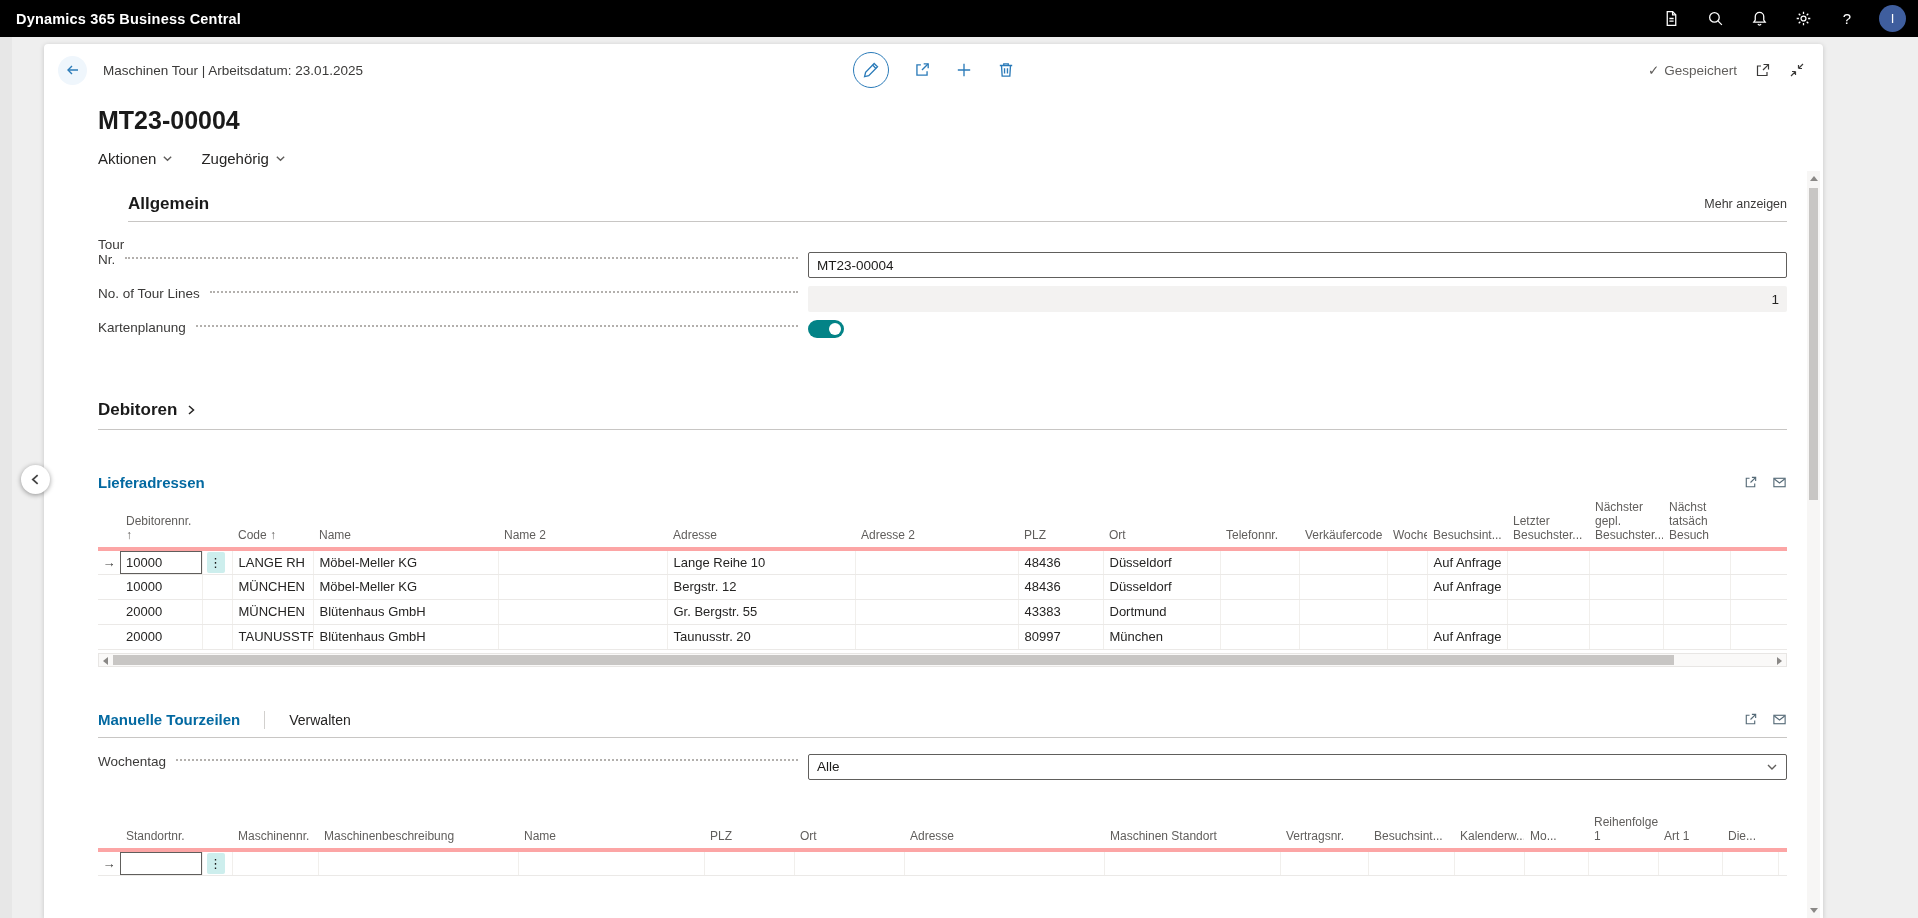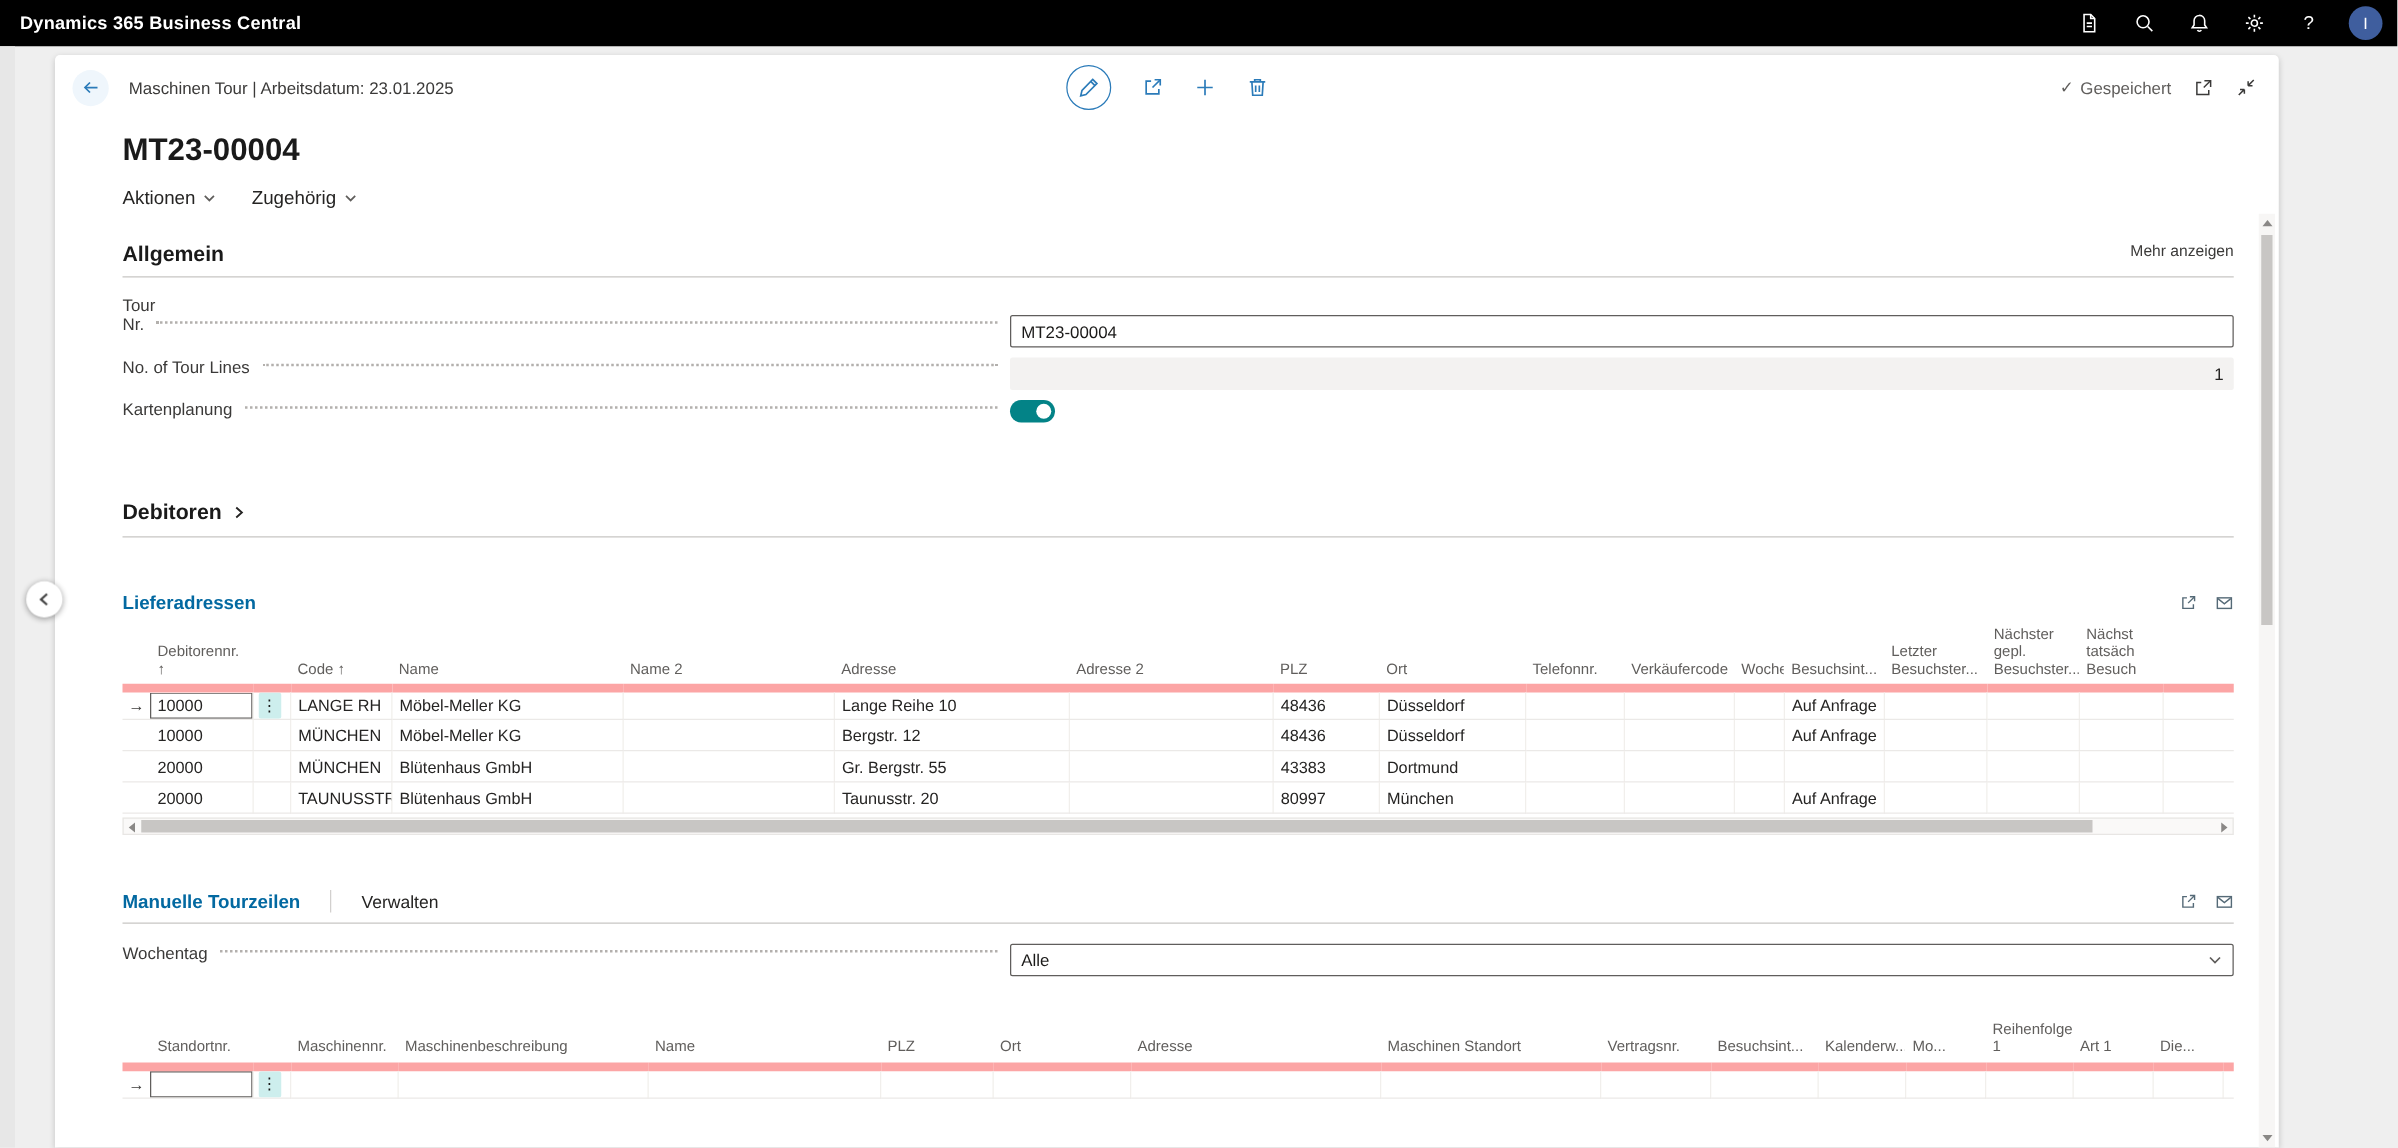--- a/index.html
+++ b/index.html
@@ -38,22 +38,22 @@
   .win-btn { color:#3b3a39; display:flex; cursor:pointer; }
   .win-btn svg { width:16px; height:16px; stroke:currentColor; fill:none; stroke-width:1.2; }
 
   
   .content { padding:0 36px 0 54px; }
   .page-title { font-size:25px; font-weight:600; color:#1a1a1a; margin-top:10px; }
   .menubar { display:flex; gap:28px; margin-top:15px; font-size:15px; color:#252423; }
   .menu-item { display:flex; align-items:center; gap:6px; cursor:pointer; }
   .menu-item svg, .chev svg { width:11px; height:11px; stroke:#605e5c; fill:none; stroke-width:1.5; }
 
-  .section-row { display:flex; justify-content:space-between; align-items:flex-start;
-    margin-top:27px; padding-bottom:7px; border-bottom:1px solid #c8c6c4; }
+  .section-row { display:flex; justify-content:space-between; align-items:center;
+    margin-top:27px; padding-bottom:7px; border-bottom:1px solid #c8c6c4;margin-left:30px; }
   .section-heading { font-size:17px; font-weight:600; color:#1a1a1a; }
   .more-link { font-size:12.5px; color:#3b3a39; cursor:pointer; }
 
   .group-label { margin-top:15px; font-size:13.5px; color:#3b3a39; }
 
   .field-row { display:flex; align-items:flex-start; height:34px; }
   .field-label { font-size:13.5px; color:#3b3a39; white-space:nowrap; }
   .dots { flex:1; margin:0 10px; height:0; border-bottom:2px dotted #b3b0ad; transform:translateY(5px); }
   .field-control { width:979px; flex:0 0 auto; }
   .txt-input { width:100%; height:26px; border:1px solid #605e5c; border-radius:2px;
@@ -72,21 +72,21 @@
   .grid-head { display:flex; align-items:center; }
   .grid-heading { font-size:15px; font-weight:600; color:#0369a1; }
   .grid-head .vsep { width:1px; height:18px; background:#d2d0ce; margin:0 24px; }
   .grid-menu { font-size:14px; color:#252423; cursor:pointer; }
   .grid-icons { margin-left:auto; display:flex; gap:14px; color:#556a77; }
   .grid-icons svg { width:15px; height:15px; stroke:currentColor; fill:none; stroke-width:1.2; cursor:pointer; }
   .grid-head.underlined { padding-bottom:8px; border-bottom:1px solid #c8c6c4; }
 
   table.grid { width:100%; table-layout:fixed; border-collapse:collapse; margin-top:8px; }
   table.grid th { font-weight:400; font-size:12px; color:#605e5c; text-align:left; vertical-align:bottom;
-    padding:2px 6px 5px 6px; border-bottom:7px solid #fca5a5; white-space:pre-line; line-height:1.15;
+    padding:2px 6px 5px 6px; border-bottom:4px solid #fca5a5; white-space:pre-line; line-height:1.15;
     overflow:hidden; }
   table.grid td { height:25px; font-size:13px; color:#252423; padding:0 6px;
     border-bottom:1px solid #ebe9e7; border-right:1px solid #f1efec;
     white-space:nowrap; overflow:hidden; }
   table.grid td.sel, table.grid th.sel { border-right:none; padding:0 2px; color:#3b3a39; font-size:13px; text-align:center; }
   table.grid td:last-child { border-right:none; }
   table.grid td.menucell { padding:0 4px; }
   .kebab { display:inline-flex; align-items:center; justify-content:center; width:18px; height:21px;
     background:#cdeeed; border-radius:2px; color:#1a1a1a; font-size:13px; cursor:pointer; }
   td.cell-active { box-shadow:inset 0 0 0 1px #605e5c; }

